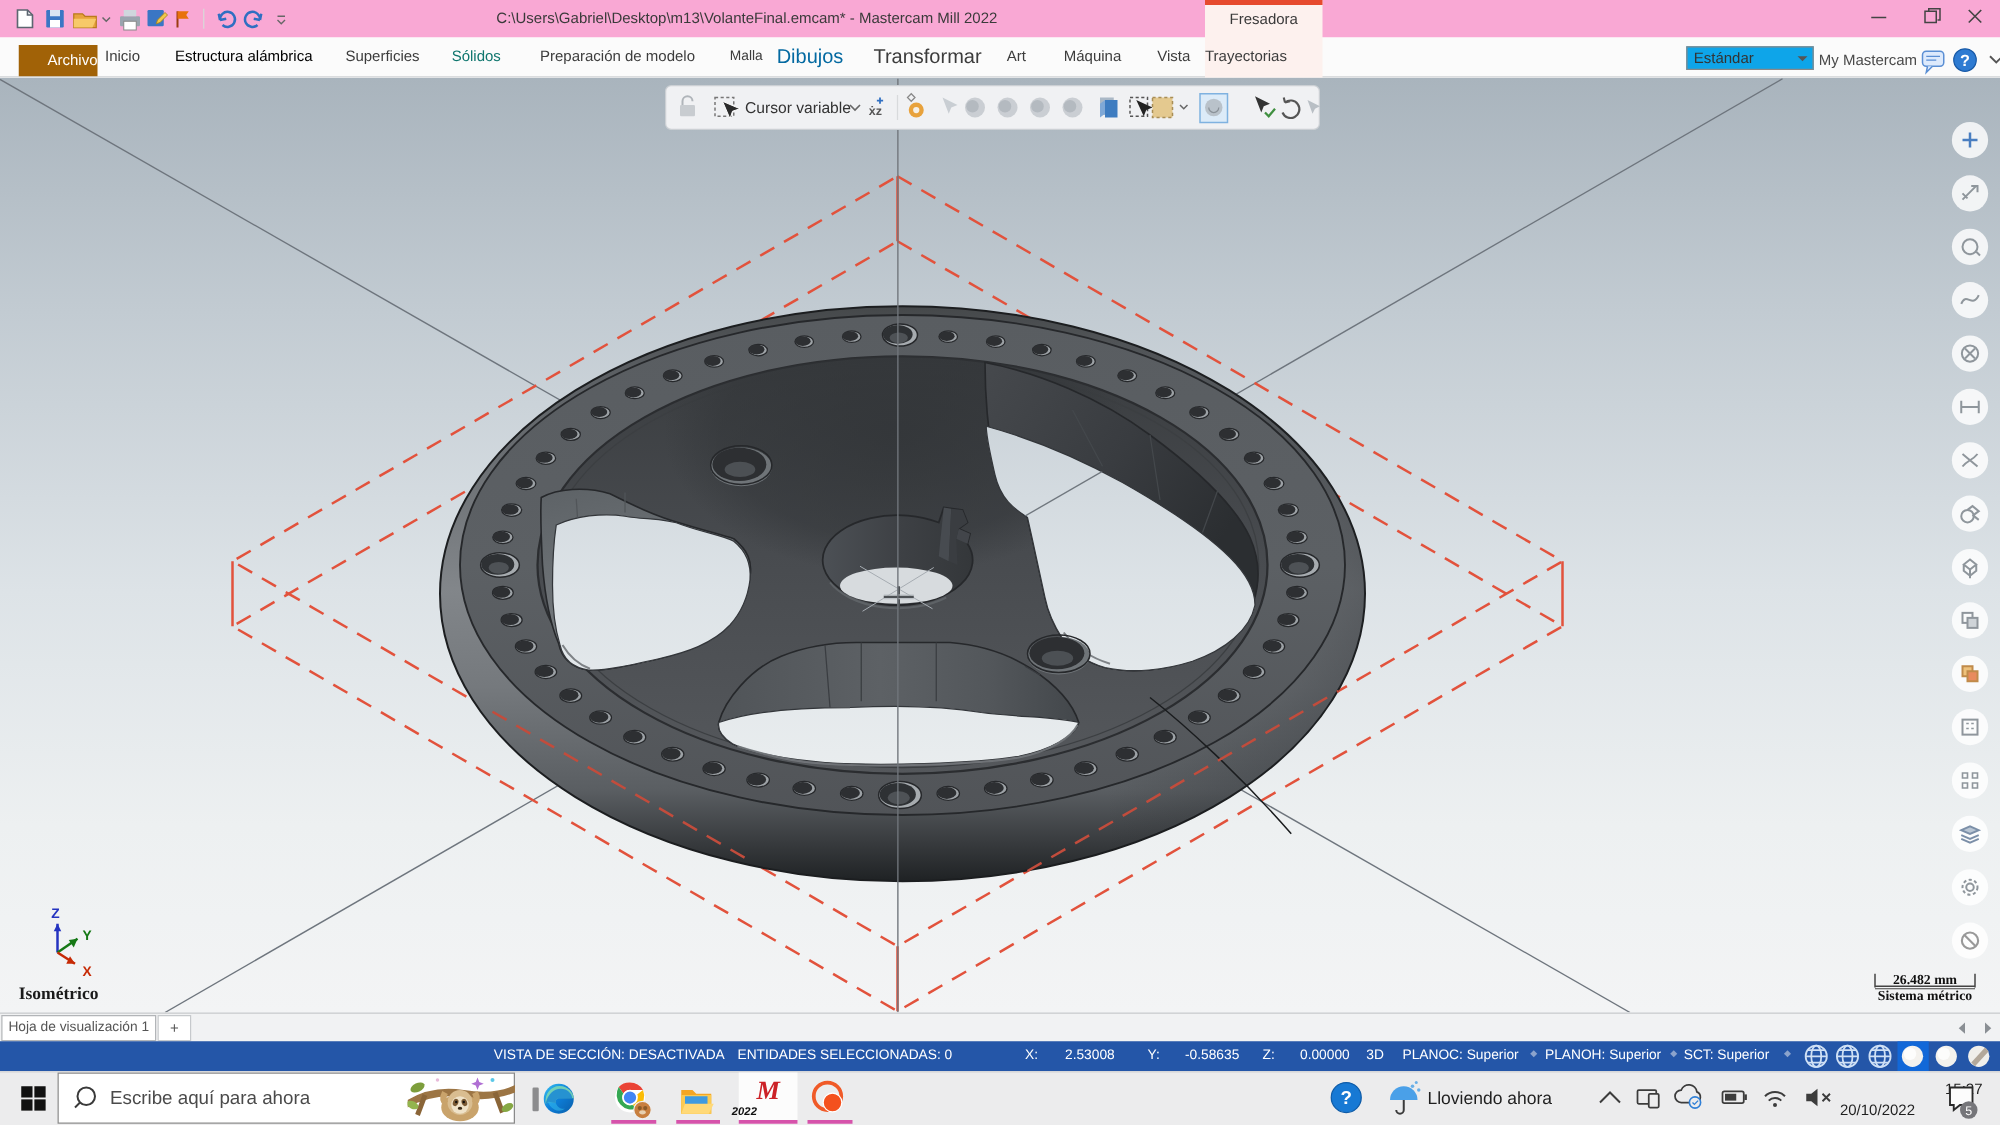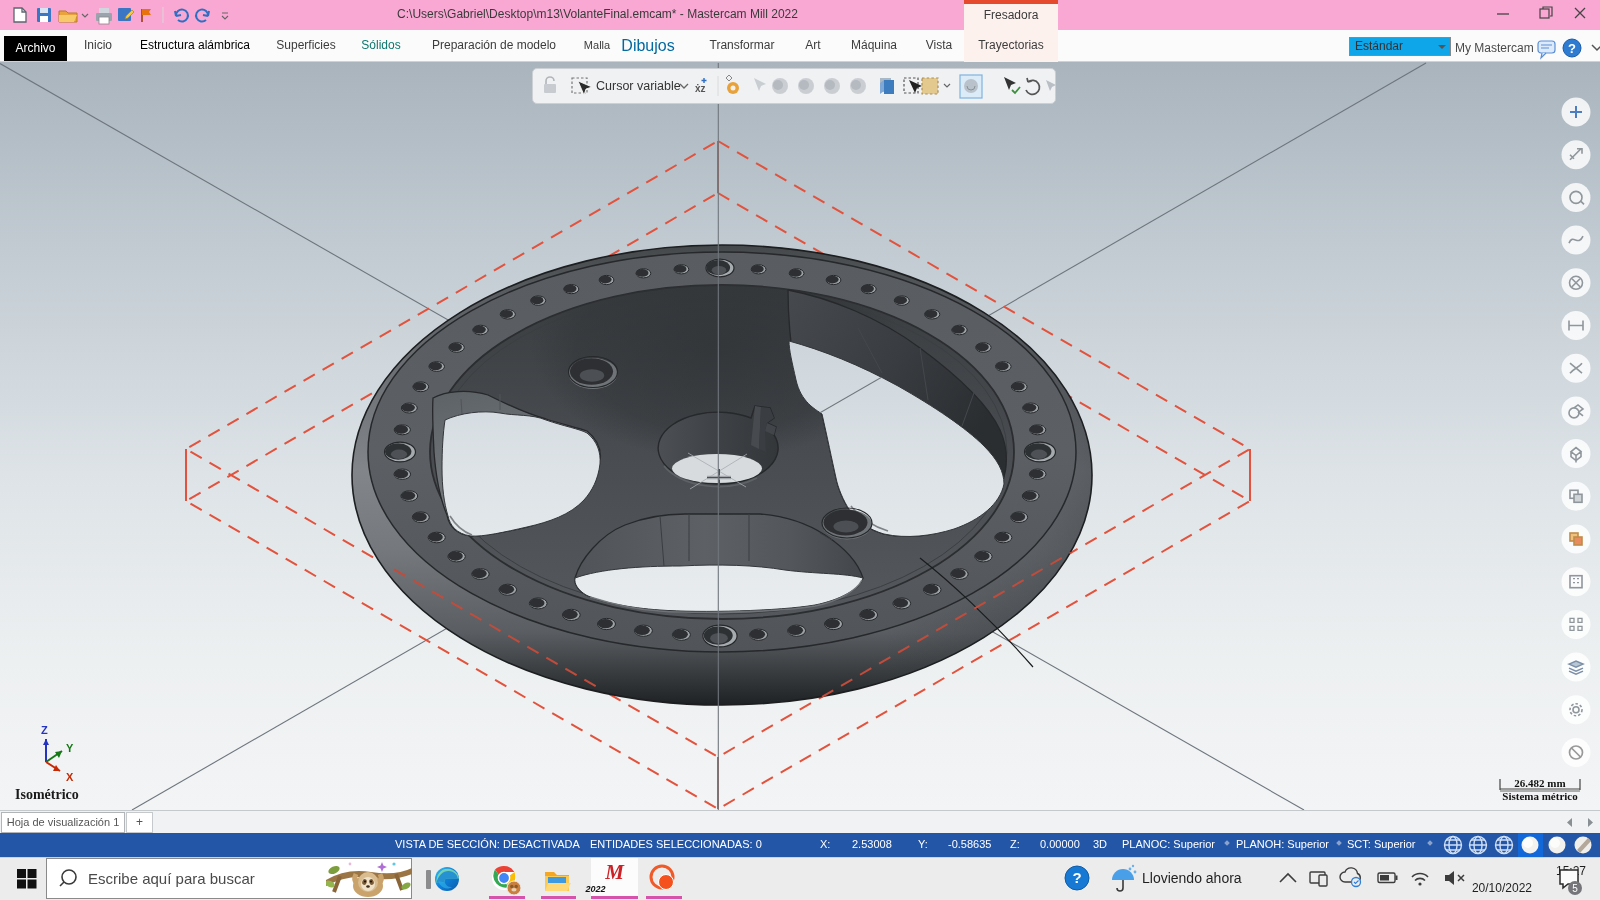--- a/index.html
+++ b/index.html
@@ -372,37 +372,37 @@
     <svg width="120" height="30" style="position:absolute;left:1480px;top:0">
       <path d="M17,14 h12" stroke="#444" stroke-width="1.3"></path>
       <g fill="none" stroke="#444" stroke-width="1.2">
         <rect x="60" y="9" width="9" height="9"></rect>
         <path d="M63,9 v-2 h9 v9 h-2"></path>
       </g>
       <path d="M95,8 l10,10 M105,8 l-10,10" stroke="#444" stroke-width="1.3"></path>
     </svg>
   </div>
 <div style="position:absolute;left:0;top:30px;width:1600px;height:32px;background:#fbfbfb;border-bottom:1px solid #cfd2d5;box-sizing:border-box">
-    <div style="position:absolute;left:4px;top:6px;width:63px;height:25px;background:#000000;color:#fff;font-size:12px;text-align:center;line-height:25px">Archivo</div>
+    <div style="position:absolute;left:15px;top:6px;width:63px;height:25px;background:#a16207;color:#fff;font-size:12px;text-align:right;line-height:25px">Archivo</div>
     <div style="position:absolute;left:98px;top:0;height:31px;line-height:31px;transform:translateX(-50%);font-size:12px;color:#3c3c3c;white-space:nowrap">Inicio</div>
     <div style="position:absolute;left:195px;top:0;height:31px;line-height:31px;transform:translateX(-50%);font-size:12px;color:#000000;white-space:nowrap">Estructura alámbrica</div>
     <div style="position:absolute;left:306px;top:0;height:31px;line-height:31px;transform:translateX(-50%);font-size:12px;color:#3c3c3c;white-space:nowrap">Superficies</div>
     <div style="position:absolute;left:381px;top:0;height:31px;line-height:31px;transform:translateX(-50%);font-size:12px;color:#0f766e;white-space:nowrap">Sólidos</div>
     <div style="position:absolute;left:494px;top:0;height:31px;line-height:31px;transform:translateX(-50%);font-size:12px;color:#3c3c3c;white-space:nowrap">Preparación de modelo</div>
     <div style="position:absolute;left:597px;top:0;height:31px;line-height:31px;transform:translateX(-50%);font-size:11px;color:#3c3c3c;white-space:nowrap">Malla</div>
     <div style="position:absolute;left:648px;top:0;height:31px;line-height:31px;transform:translateX(-50%);font-size:16px;color:#0369a1;white-space:nowrap">Dibujos</div>
-    <div style="position:absolute;left:742px;top:0;height:31px;line-height:31px;transform:translateX(-50%);font-size:12px;color:#3c3c3c;white-space:nowrap">Transformar</div>
+    <div style="position:absolute;left:742px;top:0;height:31px;line-height:31px;transform:translateX(-50%);font-size:16px;color:#3c3c3c;white-space:nowrap">Transformar</div>
     <div style="position:absolute;left:813px;top:0;height:31px;line-height:31px;transform:translateX(-50%);font-size:12px;color:#3c3c3c;white-space:nowrap">Art</div>
     <div style="position:absolute;left:874px;top:0;height:31px;line-height:31px;transform:translateX(-50%);font-size:12px;color:#3c3c3c;white-space:nowrap">Máquina</div>
     <div style="position:absolute;left:939px;top:0;height:31px;line-height:31px;transform:translateX(-50%);font-size:12px;color:#3c3c3c;white-space:nowrap">Vista</div>
   </div>
 <div style="position:absolute;left:964px;top:0;width:94px;height:62px;background:#fdf1ee">
     <div style="position:absolute;left:0;top:0;width:94px;height:3.5px;background:#e64a2e"></div>
     <div style="position:absolute;left:0;top:8px;width:94px;text-align:center;font-size:12px;color:#3a3a3a">Fresadora</div>
-    <div style="position:absolute;left:0;top:38px;width:94px;text-align:center;font-size:12px;color:#3c3c3c">Trayectorias</div>
+    <div style="position:absolute;left:0;top:38px;width:94px;text-align:left;font-size:12px;color:#3c3c3c">Trayectorias</div>
   </div>
 <div style="position:absolute;left:1349px;top:37px;width:102px;height:19px;background:#0ea5e9;border:1px solid #888;box-sizing:border-box;font-size:12px;color:#333;padding-left:5px;line-height:17px">Estándar<span style="position:absolute;right:4px;top:7px;width:0;height:0;border-left:4px solid transparent;border-right:4px solid transparent;border-top:4px solid #555"></span></div>
 <div style="position:absolute;left:1455px;top:41px;font-size:12px;color:#4a4a4a">My Mastercam</div>
 <svg width="70" height="30" style="position:absolute;left:1535px;top:34px">
     <g>
       <rect x="3" y="7" width="17" height="12" rx="3" fill="#ddeafc" stroke="#5b8fd4" stroke-width="1.2"></rect>
       <path d="M7,19 l-1,5 5,-5" fill="#ddeafc" stroke="#5b8fd4" stroke-width="1.2"></path>
       <path d="M6,11 h11 M6,14 h8" stroke="#5b8fd4" stroke-width="1"></path>
     </g>
     <g>
@@ -628,21 +628,21 @@
         <rect x="13.5" y="5" width="9" height="9"></rect>
         <rect x="3" y="15.5" width="9" height="9"></rect>
         <rect x="13.5" y="15.5" width="9" height="9"></rect>
       </g>
     </svg>
     <div style="position:absolute;left:46px;top:0px;width:366px;height:41px;background:#fff;border:1px solid #8a8a8a;box-sizing:border-box"></div>
     <svg width="30" height="30" style="position:absolute;left:56px;top:6px">
       <circle cx="13" cy="13" r="7" fill="none" stroke="#3a3a3a" stroke-width="1.6"></circle>
       <path d="M8,18 l-4,4" stroke="#3a3a3a" stroke-width="1.6"></path>
     </svg>
-    <div style="position:absolute;left:88px;top:12px;font-size:15px;color:#4a4a4a">Escribe aquí para buscar</div>
+    <div style="position:absolute;left:88px;top:12px;font-size:15px;color:#4a4a4a">Escribe aquí para ahora</div>
     <svg width="86" height="41" style="position:absolute;left:326px;top:0">
       <path d="M0,22 Q20,10 45,14 Q70,18 86,10 L86,16 Q66,24 45,20 Q22,16 0,28 Z" fill="#9c7544"></path>
       <path d="M14,18 l-6,16" stroke="#8a6538" stroke-width="4"></path>
       <path d="M70,16 l6,16" stroke="#8a6538" stroke-width="4"></path>
       <ellipse cx="8" cy="12" rx="6" ry="3.5" fill="#7d9e3c" transform="rotate(-25 8 12)"></ellipse>
       <ellipse cx="4" cy="26" rx="5" ry="3" fill="#93b54e" transform="rotate(25 4 26)"></ellipse>
       <ellipse cx="80" cy="28" rx="5" ry="3" fill="#86a844" transform="rotate(-30 80 28)"></ellipse>
       <ellipse cx="42" cy="28" rx="15" ry="11" fill="#c9a36b"></ellipse>
       <circle cx="42" cy="24" r="10" fill="#d9bd90"></circle>
       <circle cx="42" cy="26" r="7" fill="#efe2c8"></circle>

